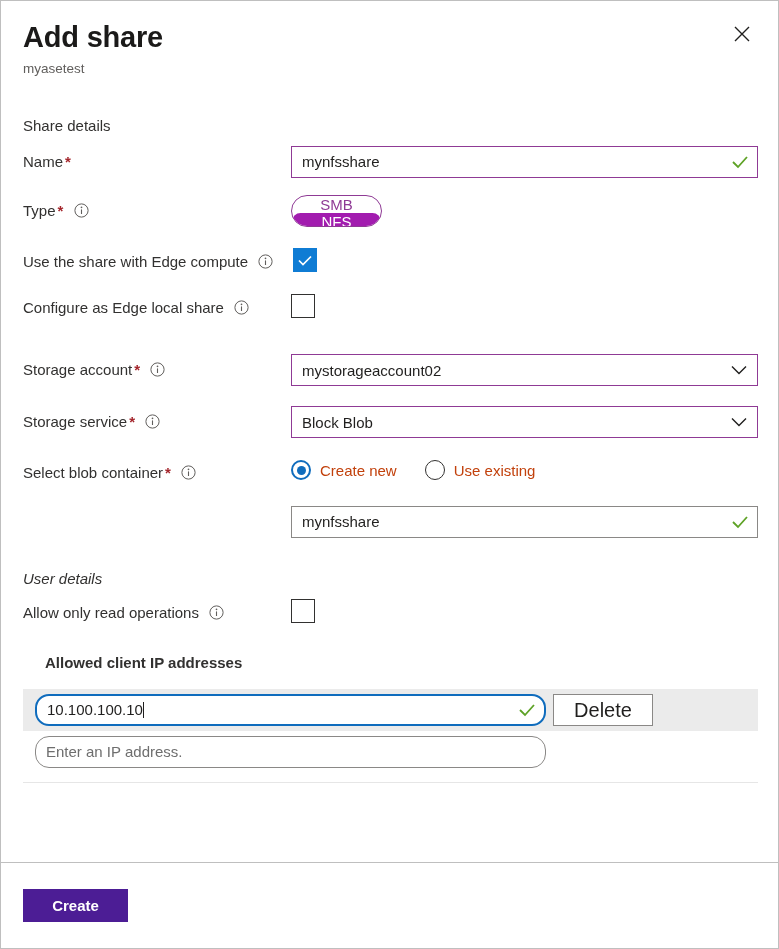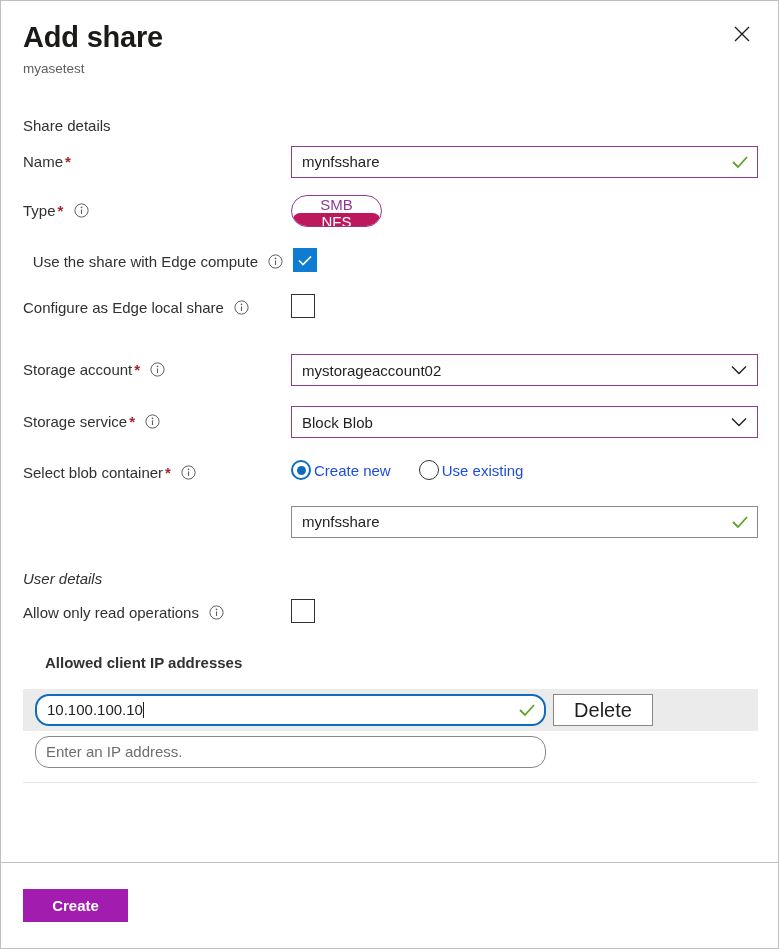--- a/index.html
+++ b/index.html
@@ -147,21 +147,21 @@
     height: 30px;
     min-width: 89px;
     display: flex;
     align-items: center;
     justify-content: center;
     font-size: 15px;
     border-radius: 15px;
     cursor: pointer;
     color: #8f3a95;
   }
-  .pill .opt.sel { background: #be185d; color: #ffffff; }
+  .pill .opt.sel { background: #a21caf; color: #ffffff; }
 
   
   .cbx {
     width: 24px;
     height: 24px;
     border: 1.5px solid #323130;
     background: #ffffff;
     display: inline-flex;
     align-items: center;
     justify-content: center;
@@ -187,21 +187,21 @@
   .radio.sel { border-color: #0f6cbd; border-width: 2px; }
   .radio.sel::after {
     content: "";
     position: absolute;
     left: 50%; top: 50%;
     width: 9px; height: 9px;
     margin: -4.5px 0 0 -4.5px;
     border-radius: 50%;
     background: #0f6cbd;
   }
-  .radio-label { font-size: 15px; color: #1d4ed8; margin-left: 3px; }
+  .radio-label { font-size: 15px; color: #c2410c; margin-left: 9px; }
 
   
   .dd {
     position: relative;
     height: 32px;
     width: 467px;
     border: 1px solid #8f3a95;
     background: #ffffff;
     display: flex;
     align-items: center;
@@ -261,21 +261,21 @@
   
   .footer {
     flex: 0 0 auto;
     border-top: 1px solid #bfbfbf;
     height: 86px;
     display: flex;
     align-items: center;
     padding-left: 22px;
   }
   .create-btn {
-    background: #a21caf;
+    background: #4c1d95;
     color: #ffffff;
     border: none;
     height: 33px;
     min-width: 105px;
     font-size: 15px;
     font-weight: 600;
     font-family: "Liberation Sans", sans-serif;
     cursor: pointer;
     padding: 0 6px;
   }
@@ -330,21 +330,21 @@
       </div>
       <div class="ctl-col">
         <div class="pill">
           <div class="opt">SMB</div>
           <div class="opt sel">NFS</div>
         </div>
       </div>
     </div>
 
     <div class="row" style="margin-bottom:14px;">
-      <div class="label-col" style="width:270px;flex:0 0 270px;text-align:center;">
+      <div class="label-col" style="width:270px;flex:0 0 270px;">
         <span>Use the share with Edge compute</span>
         <span class="info-icon">
           <svg width="15" height="15" viewBox="0 0 15 15">
               <circle cx="7.5" cy="7.5" r="6.6" fill="none" stroke="#605e5c" stroke-width="1"></circle>
               <circle cx="7.5" cy="4.3" r="0.85" fill="#605e5c"></circle>
               <path d="M7.5 6.4 V11" stroke="#605e5c" stroke-width="1.1"></path>
             </svg>
         </span>
       </div>
       <div class="ctl-col">

